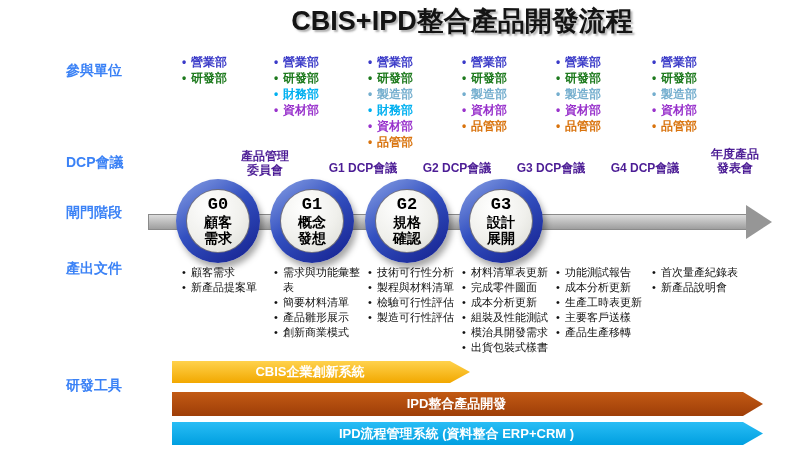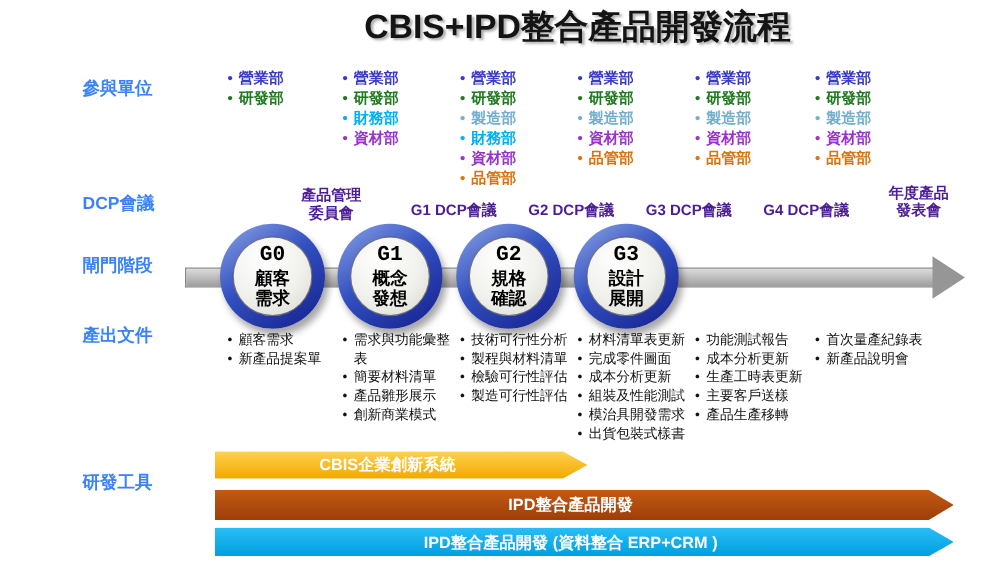--- a/index.html
+++ b/index.html
@@ -357,16 +357,16 @@
       </div>
     </div>
 
   <div class="bar bar-cbis">
     <span>CBIS企業創新系統</span>
   </div>
   <div class="bar bar-ipd">
     <span>IPD整合產品開發</span>
   </div>
   <div class="bar bar-sys">
-    <span>IPD整合產品開發 (資料整合 ERP+CRM )</span>
+    <span>IPD流程管理系統 (資料整合 ERP+CRM )</span>
   </div>
 
 </div>
 
 </body></html>

